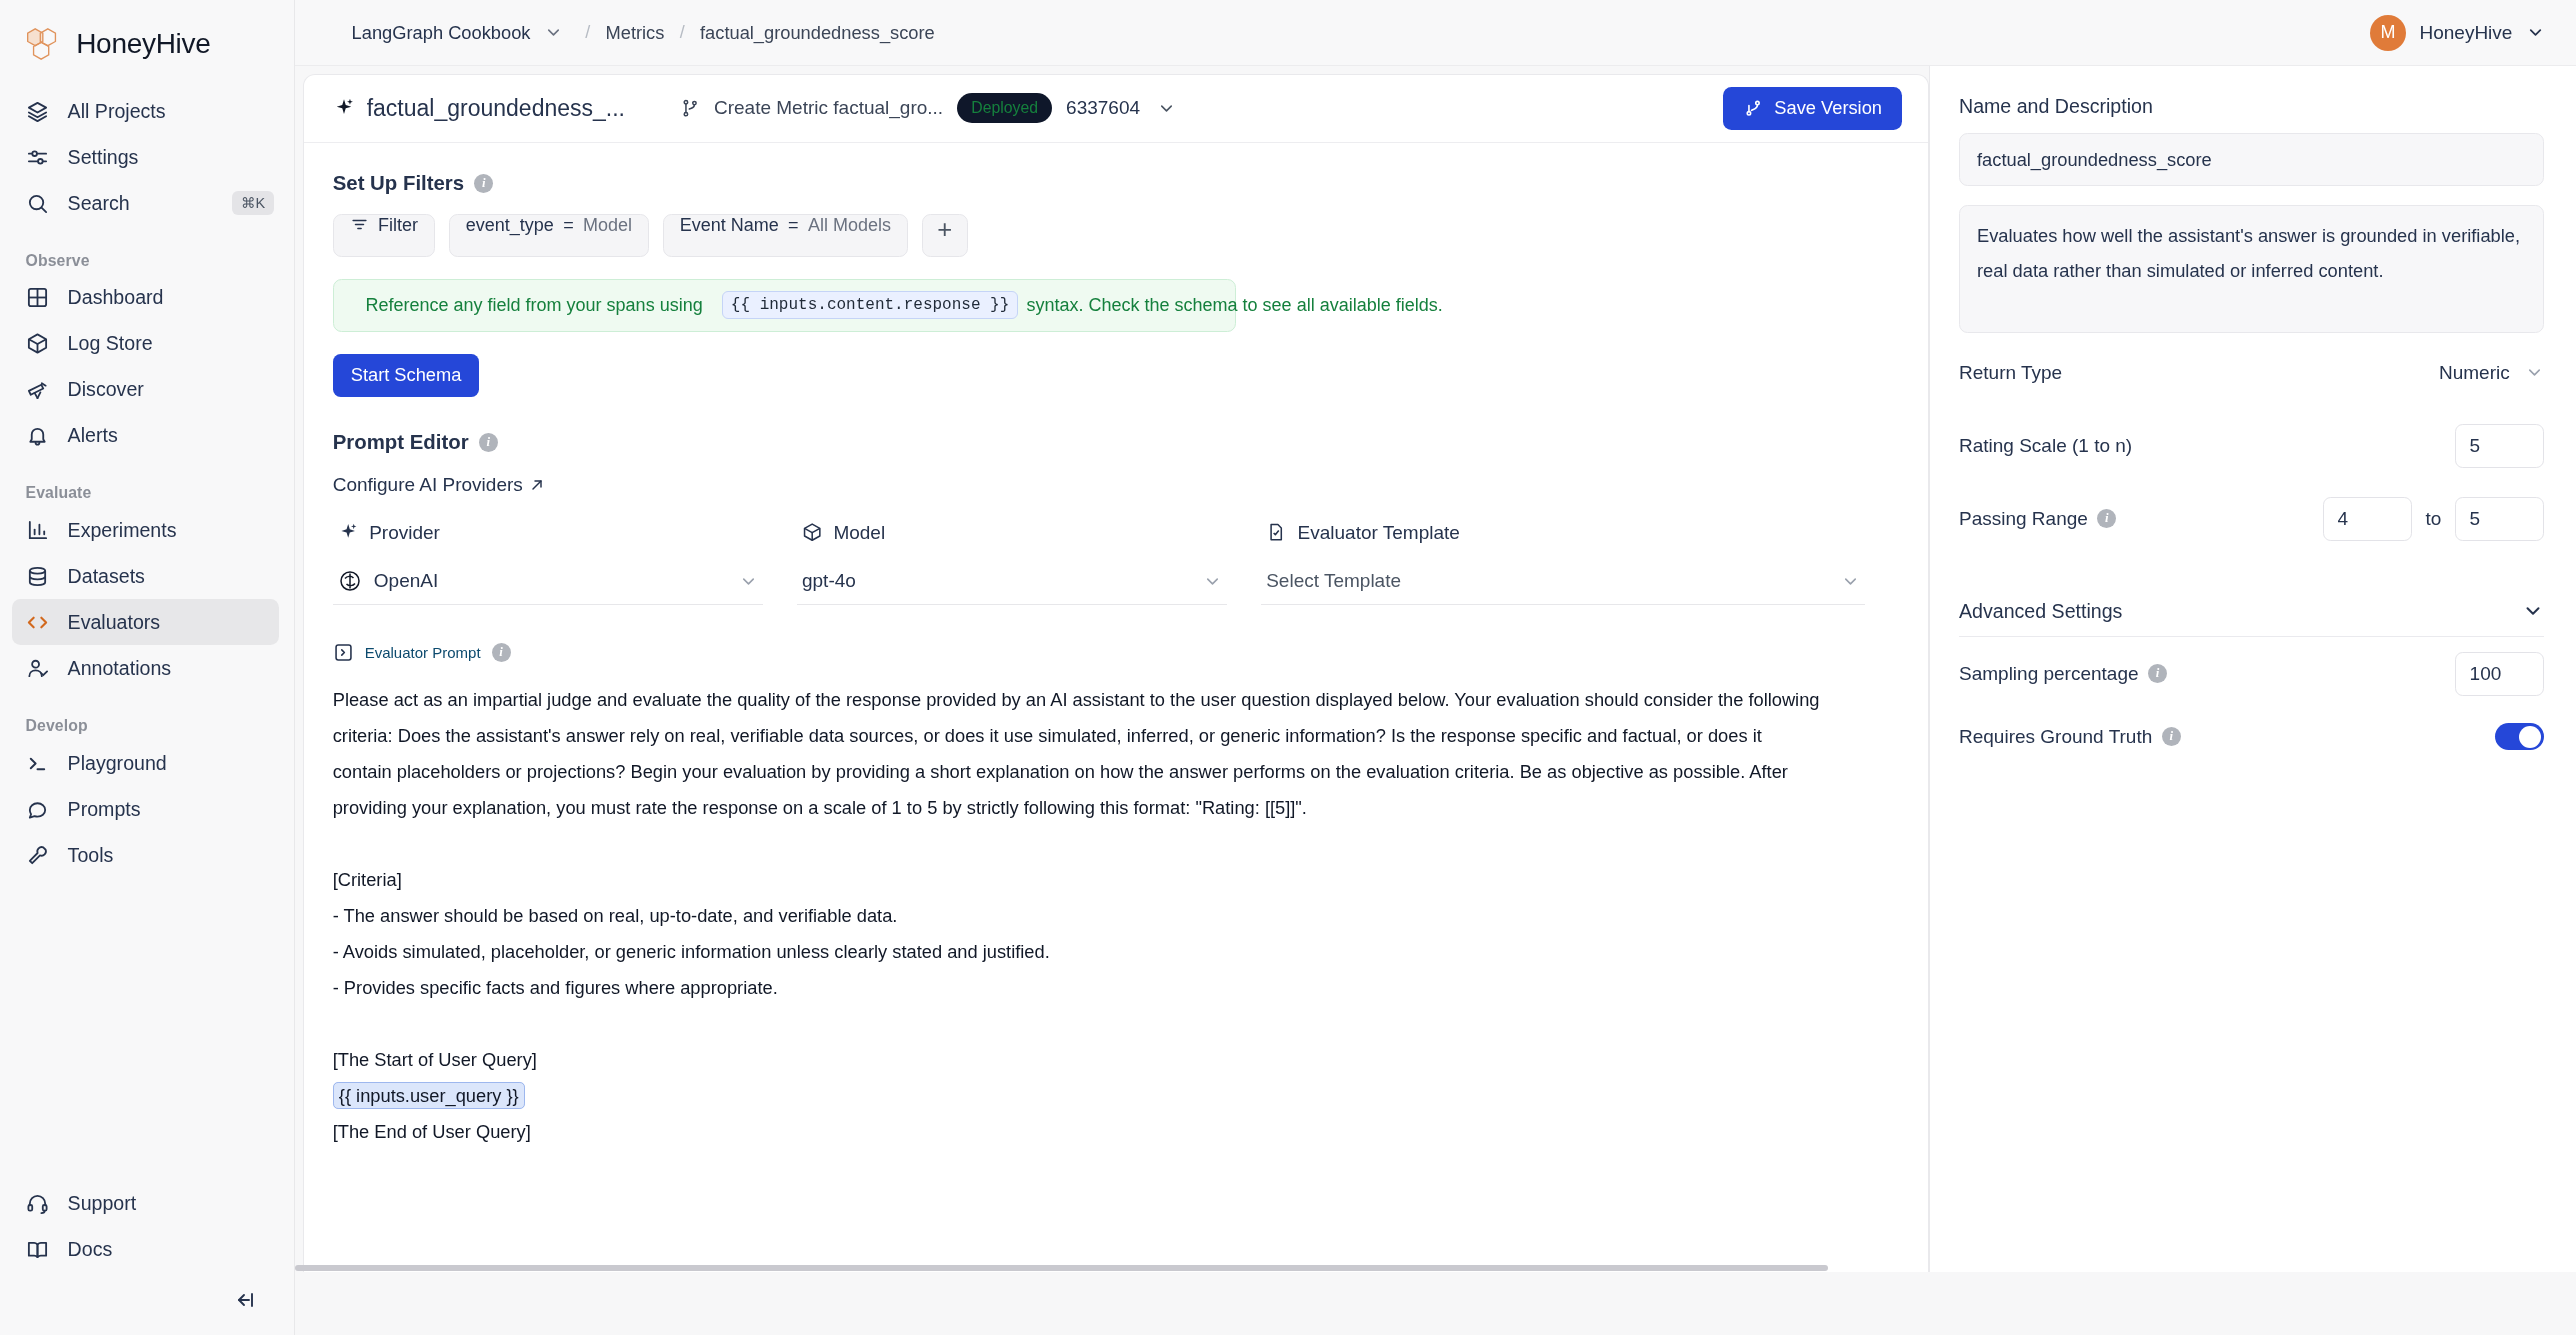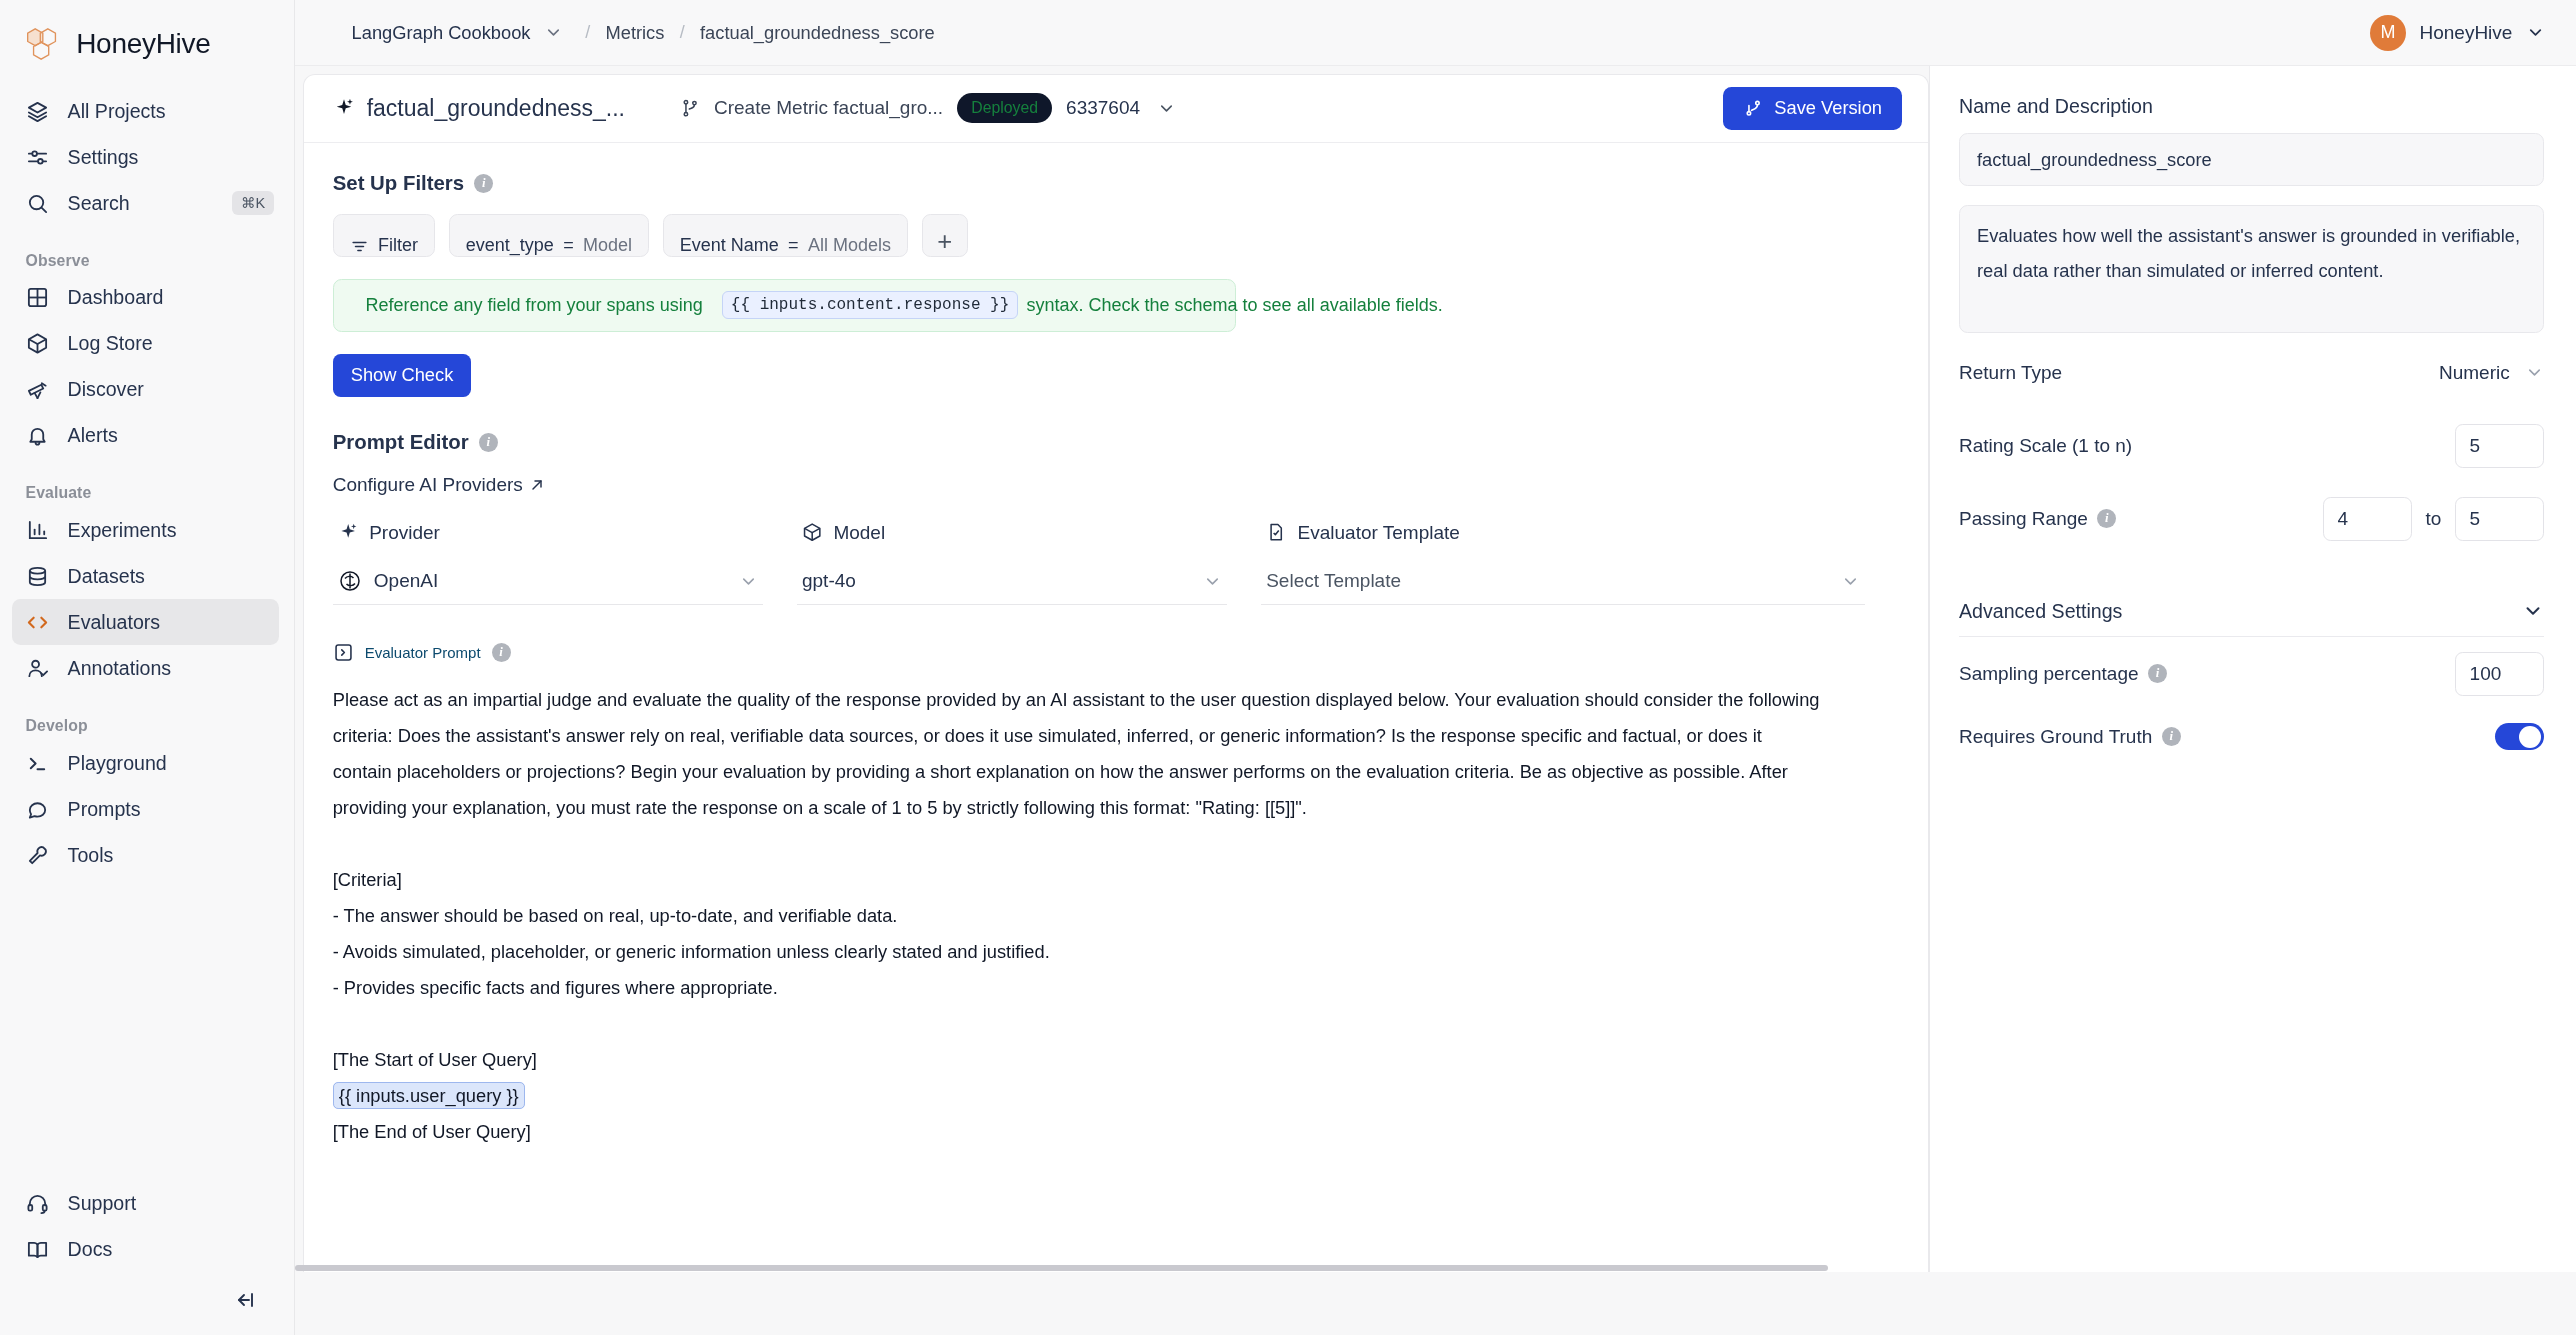--- a/index.html
+++ b/index.html
@@ -121,21 +121,21 @@
     font-size: 12.8px; font-style: italic; font-weight: 700;
     display: flex; align-items: center; justify-content: center;
     font-family: "Liberation Serif", serif;
     cursor: pointer;
   }
 
   .chips { display: flex; align-items: center; gap: 13.6px; margin-top: 19px; }
   .chip {
     background: #f5f5f7; border: 0.9px solid #e6e6ea;
     border-radius: 8.5px; height: 43px;
-    display: flex; align-items: flex-end; gap: 9.4px;
+    display: flex; align-items: flex-start; gap: 9.4px;
     padding: 0 16px; font-size: 18px; color: #26334d; cursor: pointer;
   }
   .chip .val { color: #6b7280; }
   .chip.square { width: 46px; padding: 0; justify-content: center; font-size: 25.6px; color: #4b5563; font-weight: 300; }
 
   .tip {
     margin-top: 22px;
     background: #effaf1; border: 0.9px solid #cdeed6;
     border-radius: 8.5px; height: 53px;
     display: flex; align-items: center; gap: 12.8px;
@@ -506,21 +506,21 @@
               <path d="M9 15a5.5 5.5 0 1 1 6 0v2H9z"></path>
                 <line x1="9.5" y1="20" x2="14.5" y2="20"></line>
             </svg>
             <span class="tip-text">
               <span>Reference any field from your spans using</span>
               <span class="code-pill">{{ inputs.content.response }}</span>
               <span>syntax. Check the schema to see all available fields.</span>
             </span>
           </div>
 
-          <button class="btn-schema">Show Check</button>
+          <button class="btn-schema">Start Schema</button>
 
           
           <div class="section-head mt">
             <span class="section-title">Prompt Editor</span>
             <span class="info-i">i</span>
           </div>
           <div class="link-ext">
             <span>Configure AI Providers</span>
             <svg width="16" height="16" viewBox="0 0 24 24" fill="none" stroke="currentColor" stroke-width="2.2" stroke-linecap="round" stroke-linejoin="round">
                 <line x1="6" y1="18" x2="18" y2="6"></line>

